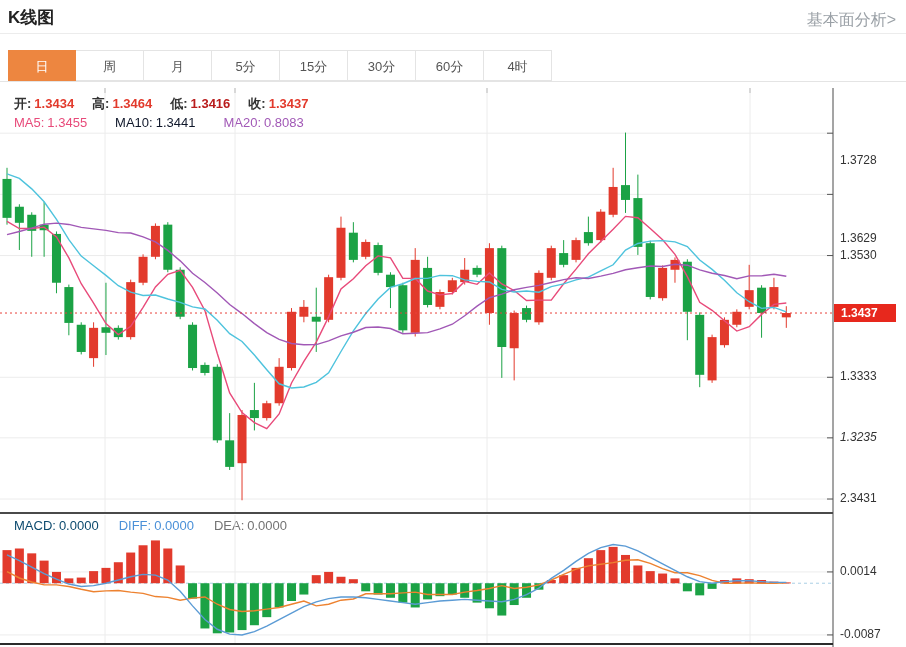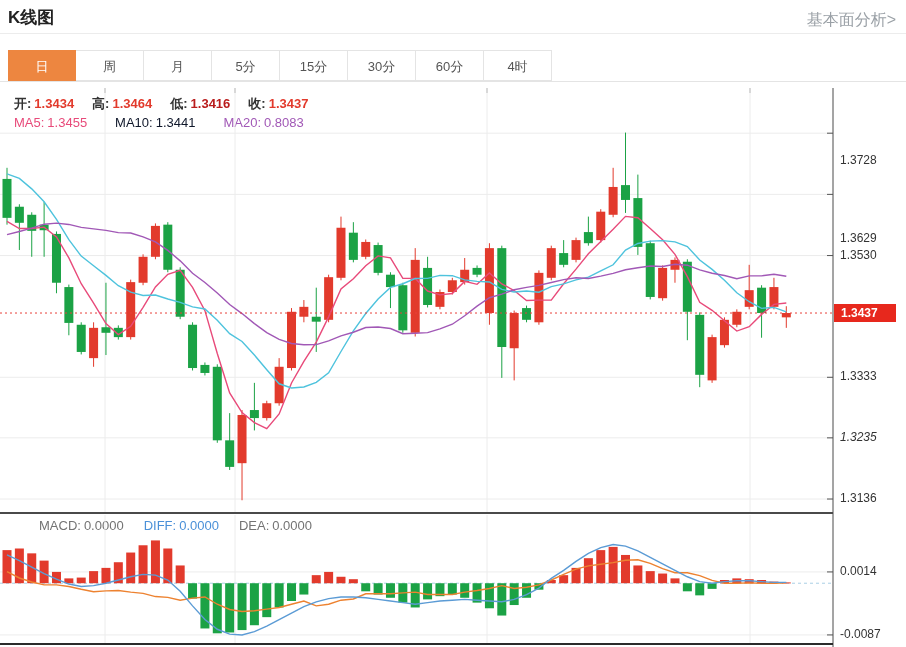--- a/index.html
+++ b/index.html
@@ -52,21 +52,21 @@
     <span class="pair"><span class="lab">收:</span><span class="val" style="color: rgb(226, 58, 44);">1.3437</span></span>
   </div>
 
   <div class="legend-row ma-row">
     <span class="pair" style="color: rgb(232, 74, 122);"><span class="lab2">MA5:</span><span class="val">1.3455</span></span>
     <span class="pair" style="color: #0f172a;"><span class="lab2">MA10:</span><span class="val">1.3441</span></span>
     <span class="pair" style="color: rgb(161, 88, 182);"><span class="lab2">MA20:</span><span class="val">0.8083</span></span>
   </div>
 
   <div class="legend-row macd-row">
-    <span class="pair" style="color: #737373; margin-left: 25px;"><span class="lab2">MACD:</span><span class="val">0.0000</span></span>
+    <span class="pair" style="color: #0c4a6e;"><span class="lab2">MACD:</span><span class="val">0.0000</span></span>
     <span class="pair" style="color: rgb(74, 144, 216);"><span class="lab2">DIFF:</span><span class="val">0.0000</span></span>
     <span class="pair" style="color: #737373;"><span class="lab2">DEA:</span><span class="val">0.0000</span></span>
   </div>
 
   <svg id="chart-svg" width="906" height="647">
       <line x1="0" x2="833" y1="133.19971056439965" y2="133.19971056439965" stroke="#ececec" stroke-width="1"></line>
       <line x1="0" x2="833" y1="194.37626628075293" y2="194.37626628075293" stroke="#ececec" stroke-width="1"></line>
       <line x1="0" x2="833" y1="255.55282199710624" y2="255.55282199710624" stroke="#ececec" stroke-width="1"></line>
       <line x1="0" x2="833" y1="377.287988422577" y2="377.287988422577" stroke="#ececec" stroke-width="1"></line>
       <line x1="0" x2="833" y1="437.84659913169446" y2="437.84659913169446" stroke="#ececec" stroke-width="1"></line>
@@ -296,16 +296,16 @@
       <line x1="827" x2="833" y1="571.9230769230769" y2="571.9230769230769" stroke="#555" stroke-width="1"></line>
       <line x1="827" x2="833" y1="634.9230769230769" y2="634.9230769230769" stroke="#555" stroke-width="1"></line>
     </svg>
 
   <div id="price-badge" style="top: 304.022px;">1.3437</div>
 <span class="axis-label" style="top: 125.2px; margin-top: 28px;">1.3728</span>
     <span class="axis-label" style="top: 186.376px; margin-top: 45px;">1.3629</span>
     <span class="axis-label" style="top: 247.553px;">1.3530</span>
     <span class="axis-label" style="top: 369.288px;">1.3333</span>
     <span class="axis-label" style="top: 429.847px; font-style: italic;">1.3235</span>
-    <span class="axis-label" style="top: 491.023px;">1.3136</span>
+    <span class="axis-label" style="top: 491.023px;">2.3431</span>
     <span class="axis-label" style="top: 563.923px;">0.0014</span>
     <span class="axis-label" style="top: 626.923px;">-0.0087</span>
   </div>
 
 </body></html>

